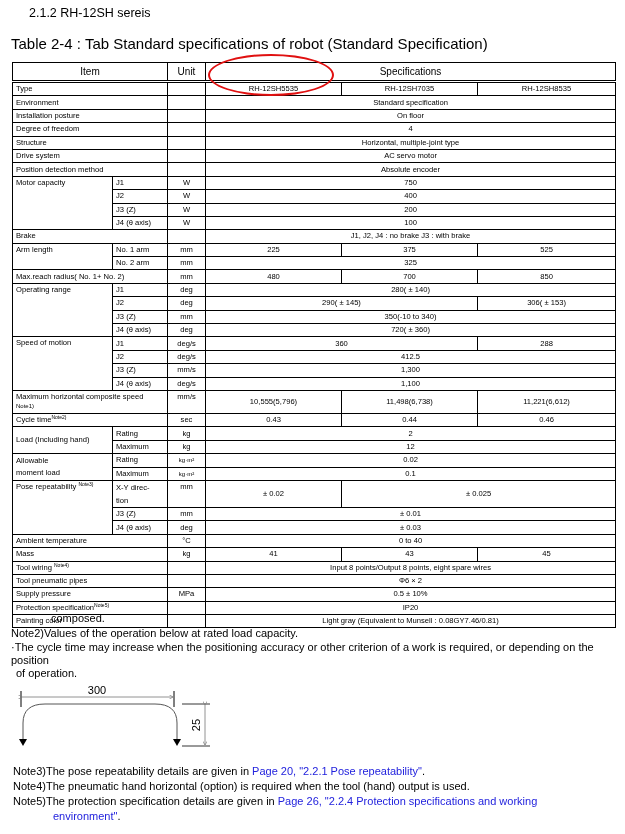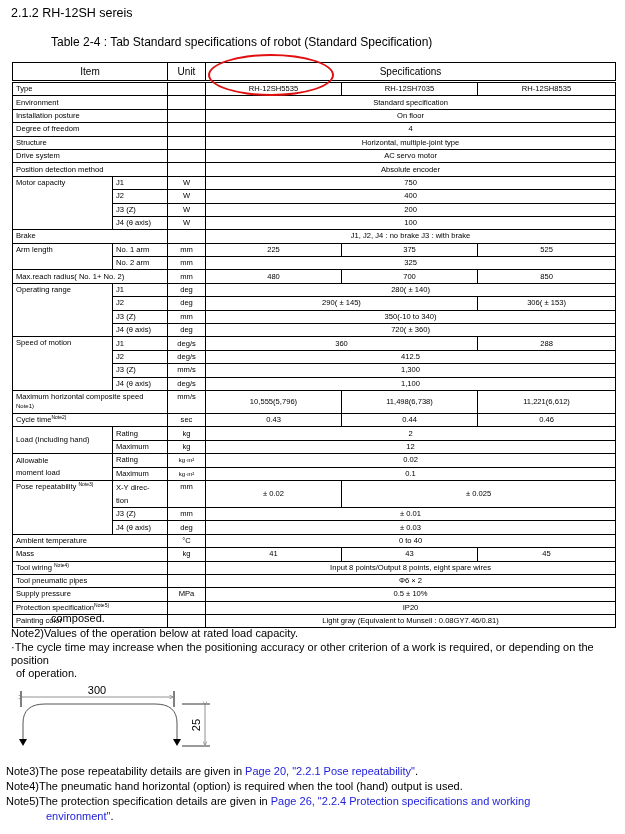--- a/index.html
+++ b/index.html
@@ -1,34 +1,34 @@
 <!DOCTYPE html>
 <html><head>
 <meta charset="utf-8">
 <style>
   html, body { margin:0; padding:0; background:#fff; }
   body { width:625px; height:834px; position:relative; overflow:hidden; font-family:"Liberation Sans", sans-serif; color:#000; }
-  .heading { position:absolute; left:11px; top:6px; font-size:12.5px; }
-  .caption { position:absolute; left:11px; top:35px; font-size:12px;margin-left:40px; }
+  .heading { position:absolute; left:29px; top:6px; font-size:12.5px; }
+  .caption { position:absolute; left:11px; top:35px; font-size:15px; }
   table.spec { position:absolute; left:12px; top:62px; width:603px; border-collapse:collapse; table-layout:fixed; font-size:7.6px; }
   table.spec td { border:1px solid #000; padding:0 3px; height:12.4px; line-height:12px; vertical-align:middle; white-space:nowrap; overflow:hidden; }
   table.spec tr.hdr td { height:17px; font-size:10px; text-align:center; }
   table.spec tr.hdr td { border-bottom:3px double #000; }
   .c { text-align:center; }
   .tall td { height:22px !important; }
   sup { font-size:5px; vertical-align:top; line-height:6px; }
   .note1 { font-size:6px; display:block; line-height:8px; }
   .notes { position:absolute; left:11px; top:611px; width:605px; font-size:11px; line-height:15px; }
   .notes p { margin:0; }
   .indent { padding-left:40px; }
   .small { font-size:11px; line-height:13px; }
   .small.ind { padding-left:5px; }
   .link { color:#2222dd; }
   .diagram { position:absolute; left:10px; top:683px; }
-  .notes2 { position:absolute; left:6px; top:764px; width:605px; font-size:11px; line-height:15px; }
+  .notes2 { position:absolute; left:13px; top:764px; width:605px; font-size:11px; line-height:15px; }
   .notes2 p { margin:0; }
   .oval { position:absolute; left:208px; top:54px; width:122px; height:38px; border:2.5px solid #e01010; border-radius:50%; pointer-events:none; }
 </style>
 </head>
 <body>
 
 <div class="heading">2.1.2 RH-12SH sereis</div>
 <div class="caption">Table 2-4 : Tab Standard specifications of robot (Standard Specification)</div>
 
 <table class="spec">

